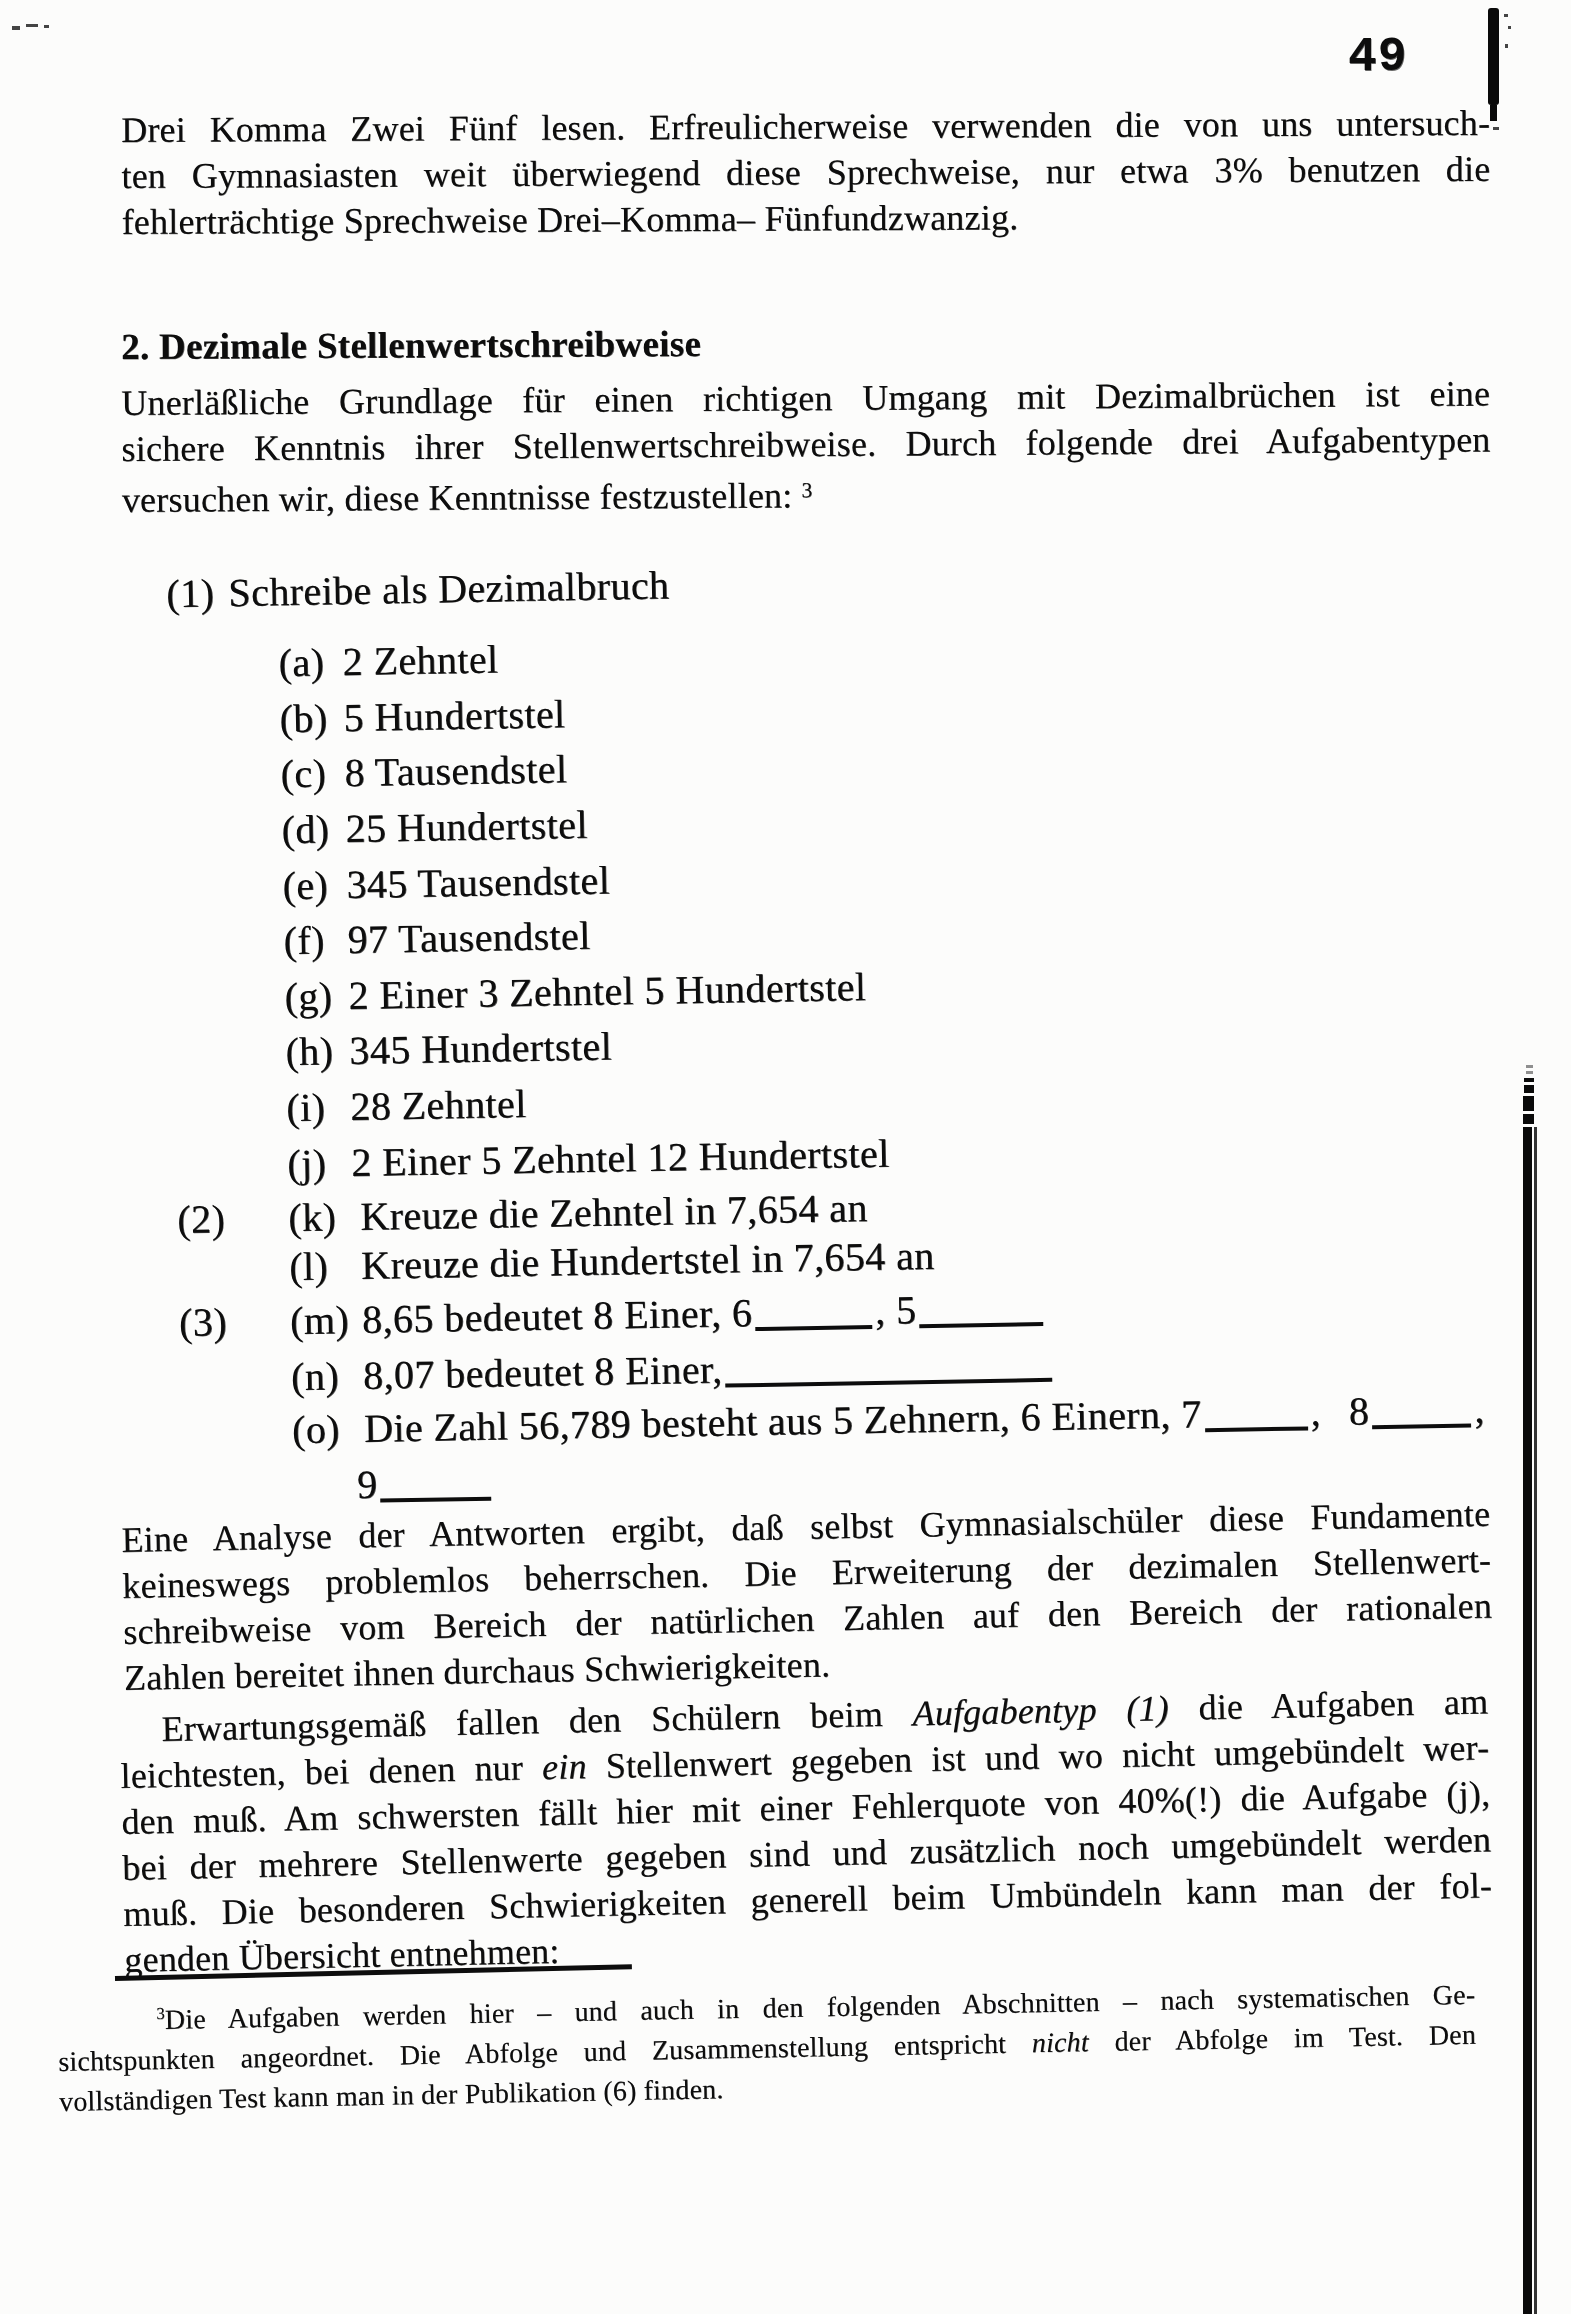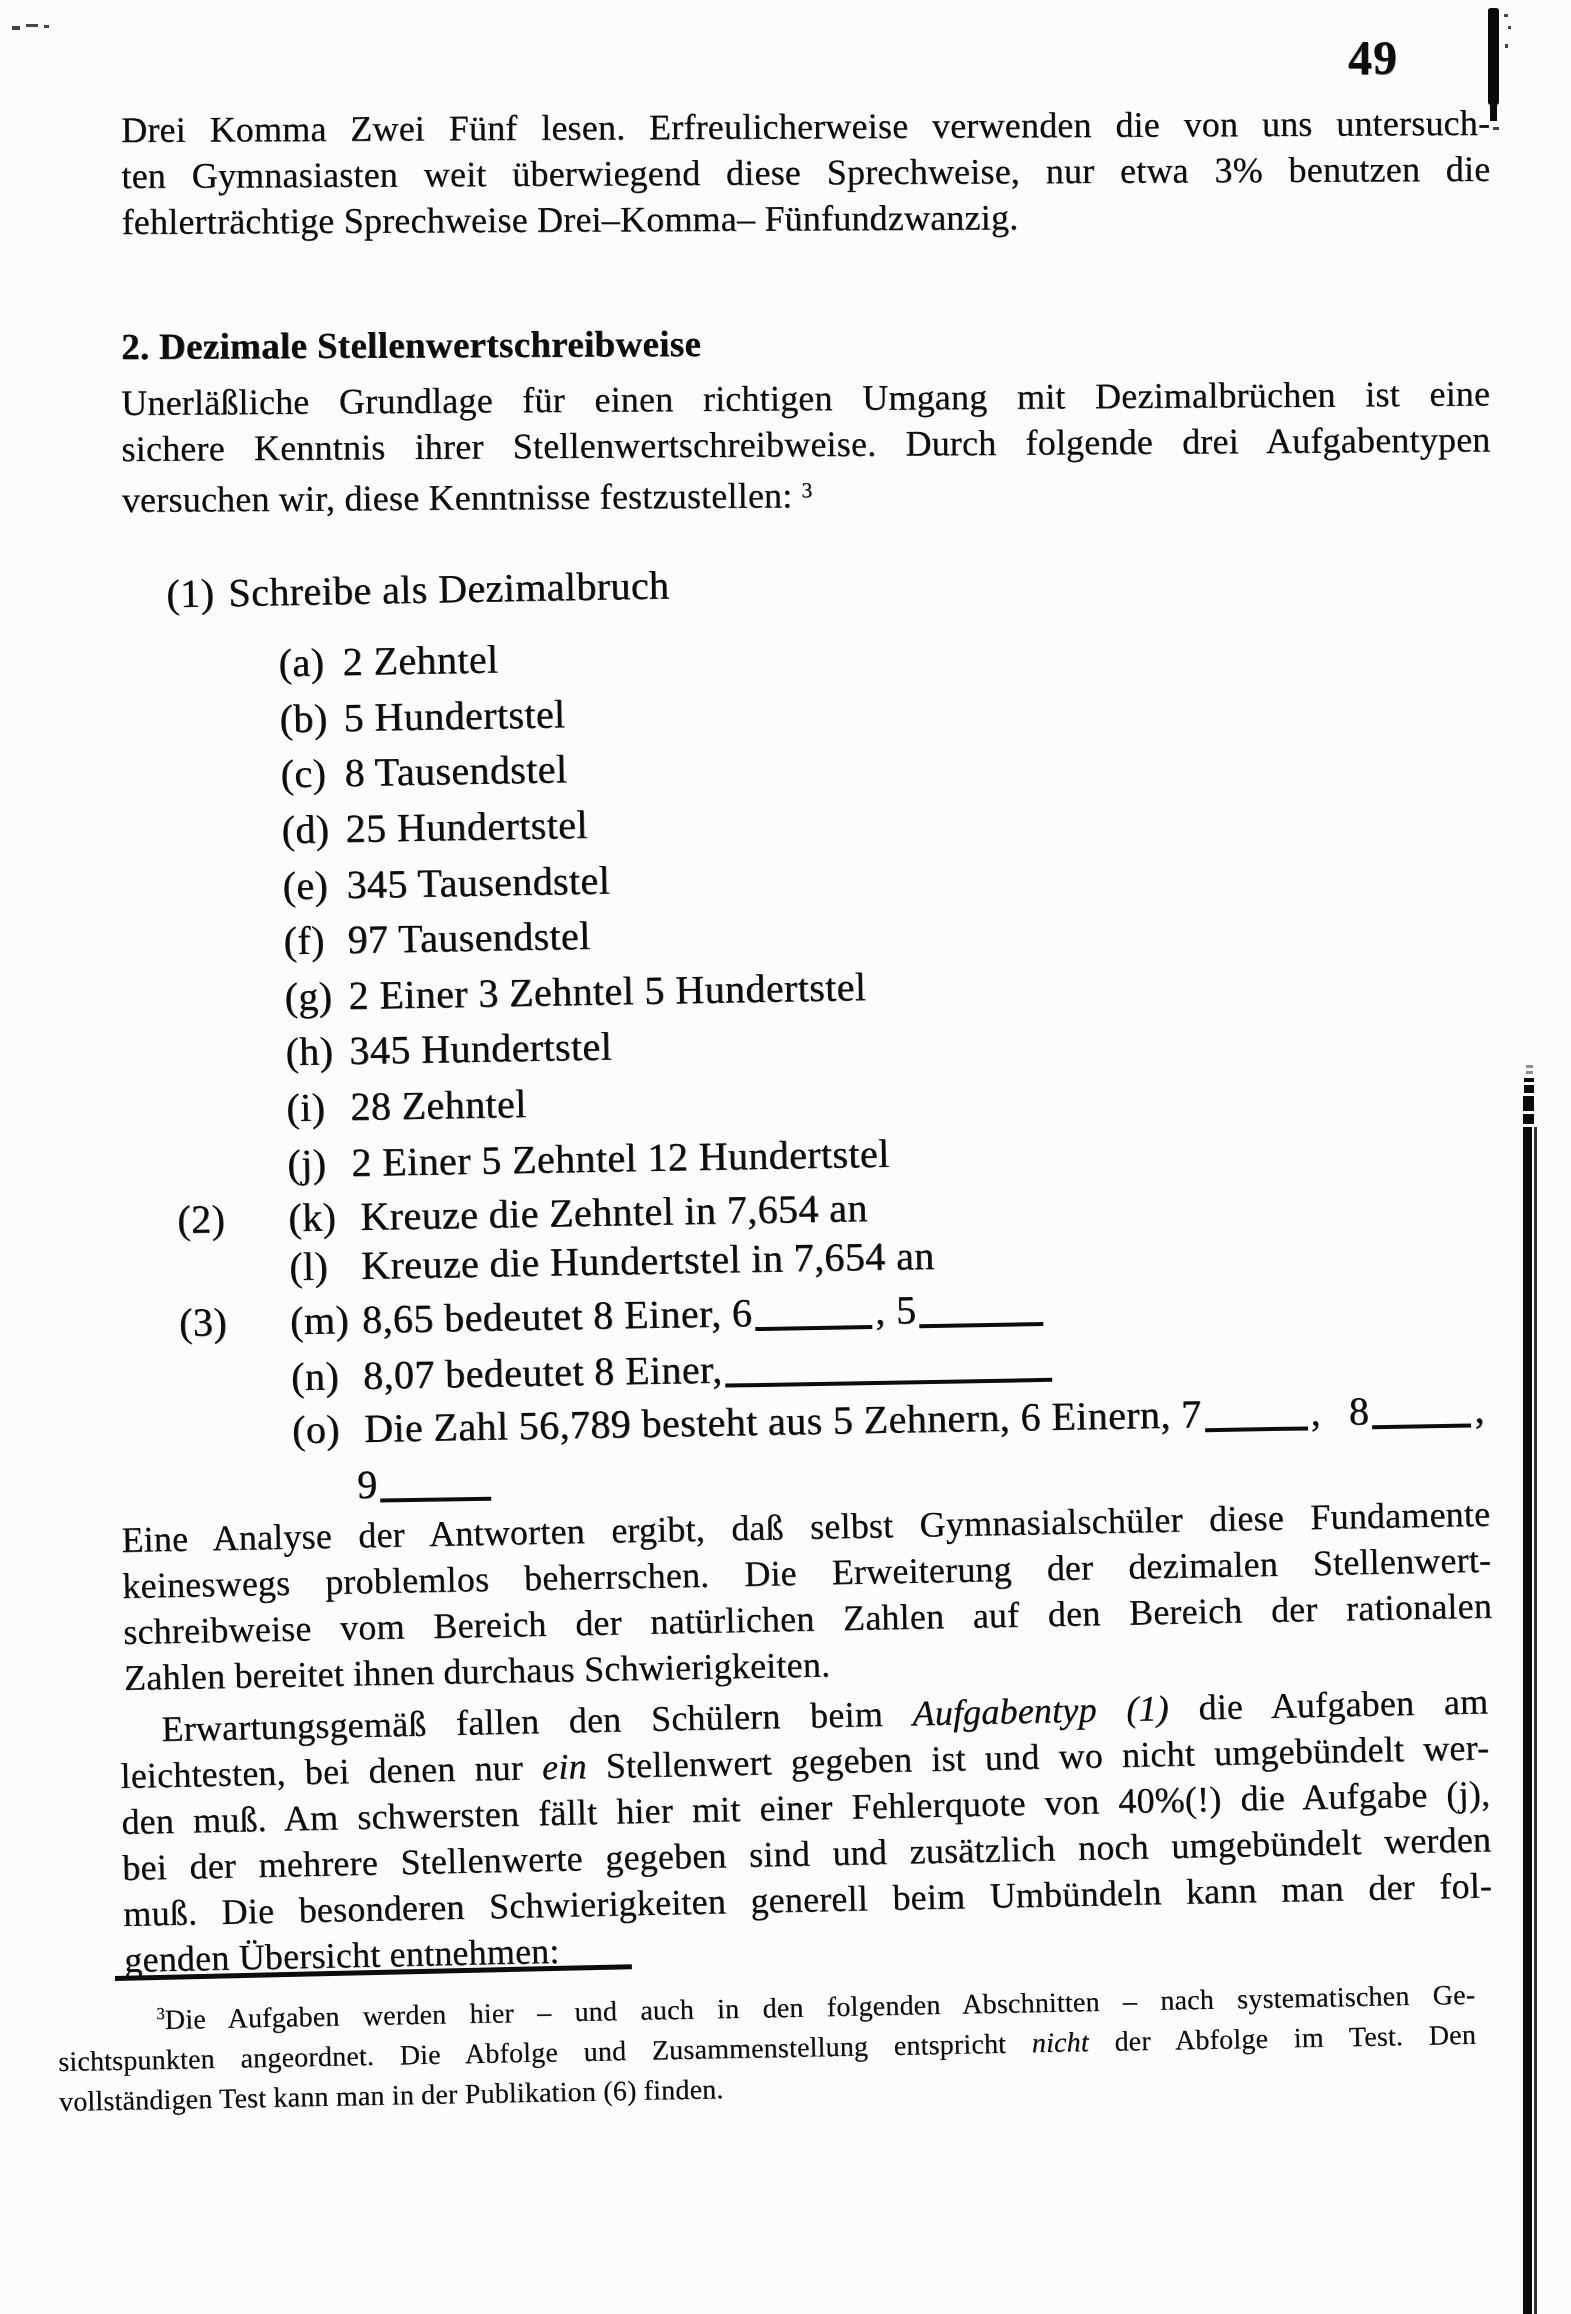--- a/index.html
+++ b/index.html
@@ -20,21 +20,21 @@
   .rot-025{transform:rotate(-0.3deg);transform-origin:left top;}
   .rot-04{transform:rotate(-0.4deg);transform-origin:left top;}
   .rot-11{transform:rotate(-1.1deg);transform-origin:left top;}
   .rot-12{transform:rotate(-1.2deg);transform-origin:left top;}
 
   .heading{font-size:37px;font-weight:bold;letter-spacing:0.3px;
     text-shadow:0.6px 0.4px 0 rgba(0,0,0,0.6);}
 
   .page-number{position:absolute;left:1348px;top:30px;
     font-size:48px;font-weight:bold;letter-spacing:1px;
-    text-shadow:0.6px 0.5px 0 rgba(0,0,0,0.6);}
+    text-shadow:0.6px 0.5px 0 rgba(0,0,0,0.6);font-family:Liberation Mono, monospace;}
 
   
   .tasks{position:absolute;left:121px;top:572px;width:1416px;height:970px;
     transform:rotate(-1.0deg);transform-origin:left top;
     font-size:40px;line-height:46px;letter-spacing:0.4px;
     text-shadow:0.7px 0.4px 0 rgba(0,0,0,0.65);}
   .trow{position:absolute;left:0;width:1416px;white-space:nowrap;}
   .tnum{position:absolute;left:45px;}
   .tlabel{position:absolute;left:156px;}
   .ttext{position:absolute;left:220px;}

